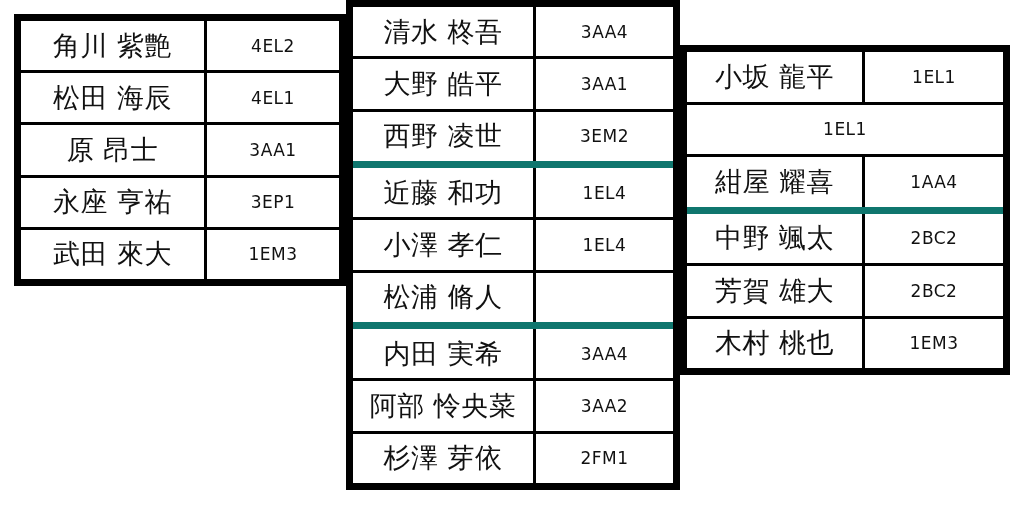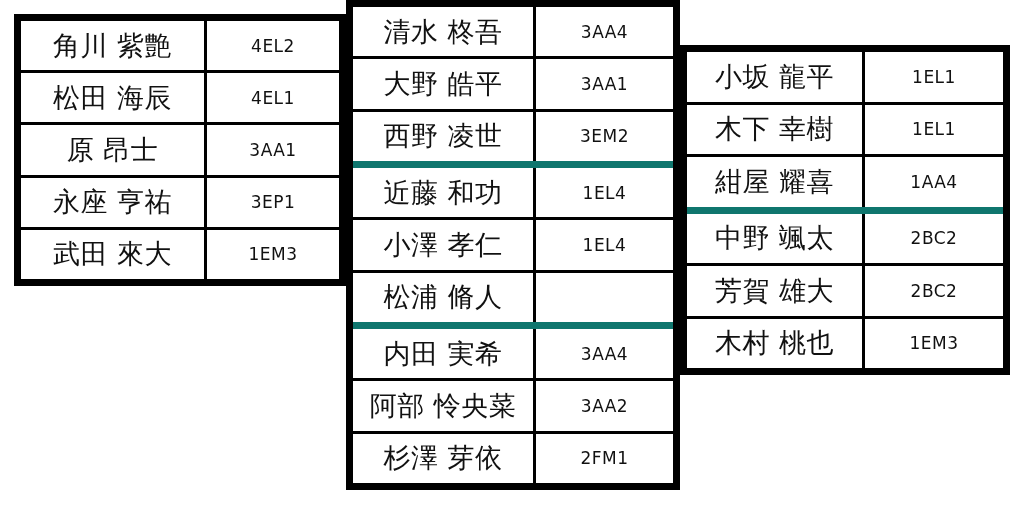--- a/index.html
+++ b/index.html
@@ -145,21 +145,20 @@
         </div>
       </div>
     </div>
   <div class="block" id="block-right">
       <div class="rows">
         <div class="row">
           <div class="cell cell-name">小坂 龍平</div>
           <div class="cell cell-code">1EL1</div>
         </div>
         <div class="row">
-          <div class="cell cell-name">木下 幸樹</div>
           <div class="cell cell-code">1EL1</div>
         </div>
         <div class="row group-end">
           <div class="cell cell-name">紺屋 耀喜</div>
           <div class="cell cell-code">1AA4</div>
         </div>
         <div class="row">
           <div class="cell cell-name">中野 颯太</div>
           <div class="cell cell-code">2BC2</div>
         </div>

